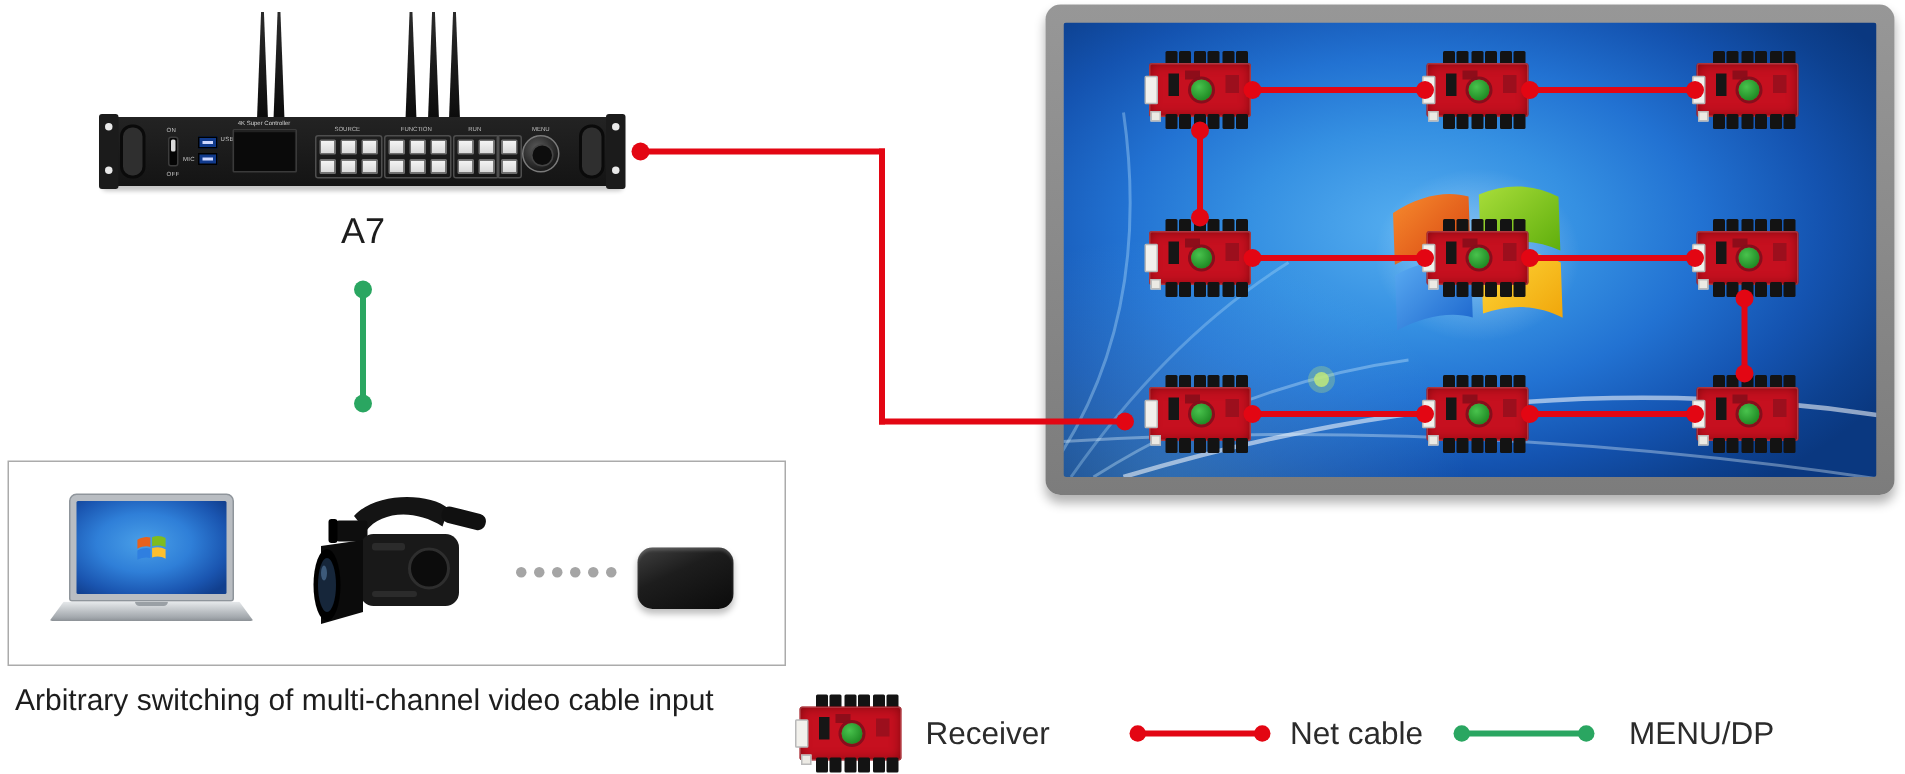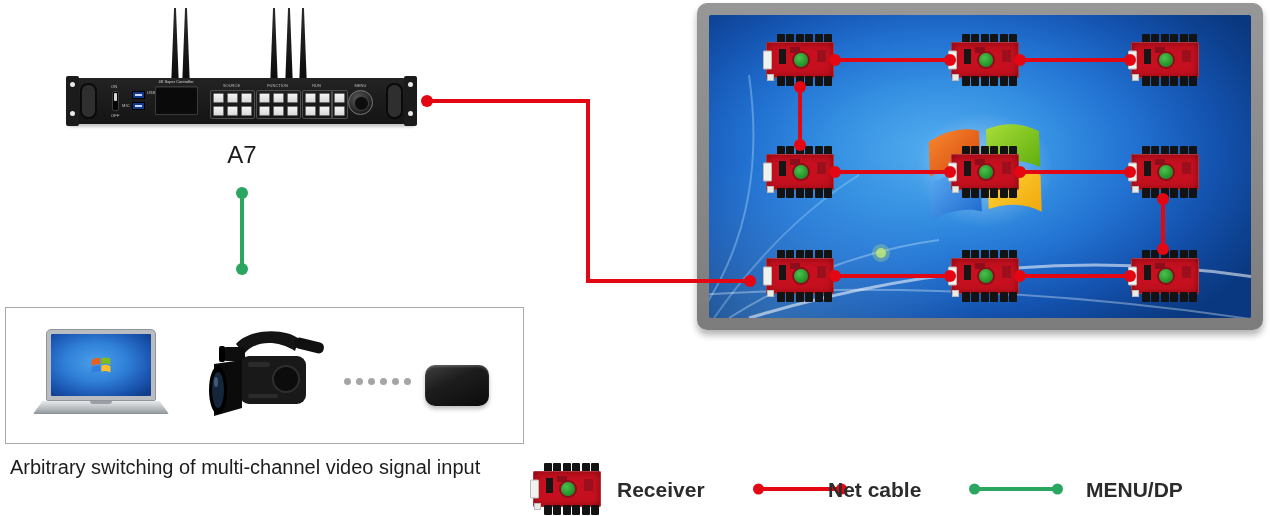--- a/index.html
+++ b/index.html
@@ -110,21 +110,21 @@
   .net-line.h { height:4px; }
   .net-line.v { width:4px; }
   .net-line.h::before, .net-line.h::after, .net-line.v::before, .net-line.v::after {
     content:''; position:absolute; width:12px; height:12px; border-radius:50%; background:inherit; }
   .net-line.h::before { left:-5px; top:50%; transform:translateY(-50%); }
   .net-line.h::after  { right:-5px; top:50%; transform:translateY(-50%); }
   .net-line.v::before { top:-5px; left:50%; transform:translateX(-50%); }
   .net-line.v::after  { bottom:-5px; left:50%; transform:translateX(-50%); }
 
   
-  .legend-label { position:absolute; font-size:21px; color:#2b2b2b; top:478px;font-weight:bold; }
+  .legend-label { position:absolute; font-size:21px; color:#2b2b2b; top:478px; }
   .sample { position:absolute; top:487px; width:84px; height:4px; }
   .sample::before, .sample::after { content:''; position:absolute; width:11px; height:11px;
     border-radius:50%; background:inherit; top:50%; transform:translateY(-50%); }
   .sample::before { left:-5px; } .sample::after { right:-5px; }
   .sample.red { background:var(--net-color); }
   .sample.green { background:var(--hdmi-color); }
 </style>
 </head>
 <body>
 
@@ -246,21 +246,21 @@
         <span></span>
         <span></span>
         <span></span>
         <span></span>
         <span></span>
     </div>
 
     <div class="tvbox"></div>
   </div>
 
-  <div class="caption">Arbitrary switching of multi-channel video signal input</div>
+  <div class="caption">Arbitrary switching of multi-channel video cable input</div>
 
   <div class="monitor">
     <div class="screen">
       <svg class="fx" width="542" height="303" viewBox="0 0 542 303">
         <path d="M-10,300 Q60,200 40,60" stroke="#bfe9ff" stroke-width="2" fill="none" opacity="0.35"></path>
         <path d="M5,303 Q70,210 150,160" stroke="#bfe9ff" stroke-width="2" fill="none" opacity="0.3"></path>
         <path d="M20,303 Q120,240 230,225" stroke="#d5f2ff" stroke-width="2" fill="none" opacity="0.35"></path>
         <path d="M40,303 Q300,225 545,262" stroke="#ffffff" stroke-width="3" fill="none" opacity="0.55"></path>
         <path d="M-10,280 Q260,262 548,305" stroke="#eaf8ff" stroke-width="2" fill="none" opacity="0.35"></path>
         <circle cx="172" cy="238" r="5" fill="#bfe87a" opacity="0.85"></circle>
@@ -580,17 +580,17 @@
           <span class="pin"></span>
           <span class="pin"></span>
           <span class="pin"></span>
           <span class="pin"></span>
           <span class="pin"></span>
     </div>
   </div>
 </div>
   <div class="legend-label" style="left:617px">Receiver</div>
   <div class="sample red" style="left:758px"></div>
-  <div class="legend-label" style="left:828px">Net cable</div>
+  <div class="legend-label" style="left:860px">Net cable</div>
   <div class="sample green" style="left:974px"></div>
   <div class="legend-label" style="left:1086px">MENU/DP</div>
 
 </div>
 
 </body></html>

